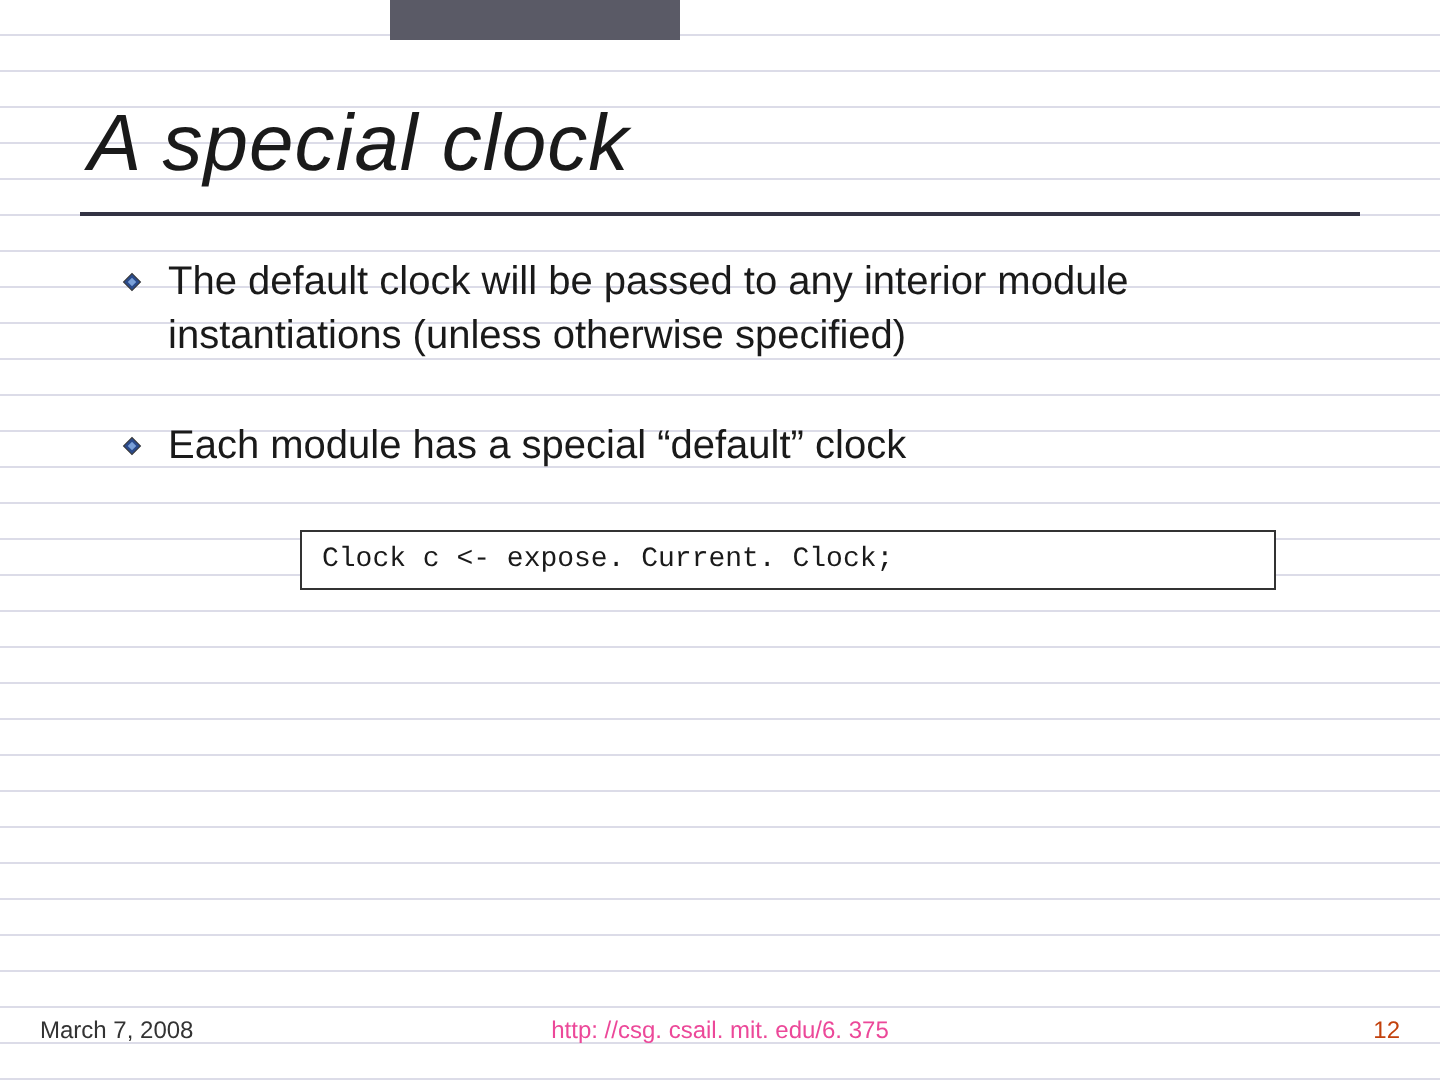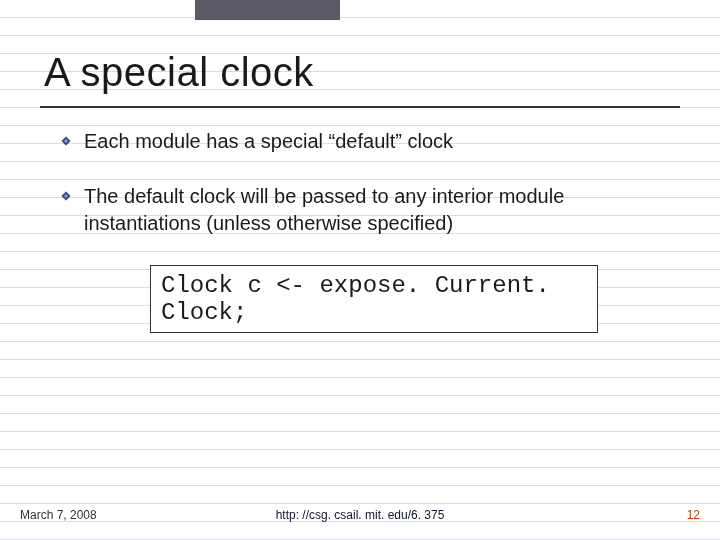--- a/index.html
+++ b/index.html
@@ -39,20 +39,21 @@
     background: #333344;
   }
   .title {
     position: absolute;
     top: 50px;
     left: 44px;
     font-size: 40px;
     font-weight: 400;
     color: #1a1a1a;
     letter-spacing: 0.5px;
+    font-style: italic;
   }
   .content {
     position: absolute;
     top: 128px;
     left: 60px;
     right: 50px;
   }
   .bullet-item {
     display: flex;
     align-items: flex-start;
@@ -65,42 +66,42 @@
     flex-shrink: 0;
     width: 12px;
     height: 12px;
     margin-top: 7px;
     margin-right: 12px;
   }
   .bullet-text { flex: 1; }
   .code-box {
     margin-top: 10px;
     margin-left: 90px;
-    width: 448px;
+    width: 488px;
     border: 1px solid #333;
     padding: 6px 10px;
     font-family: "Courier New", monospace;
-    font-size: 24px;
+    font-size: 14px;
     background: #fff;
     color: #1a1a1a;
   }
   .footer-date {
     position: absolute;
     bottom: 18px;
     left: 20px;
     font-size: 12px;
     color: #333;
   }
   .footer-url {
     position: absolute;
     bottom: 18px;
     left: 50%;
     transform: translateX(-50%);
     font-size: 12px;
-    color: #0f172a;
+    color: #ec4899;
   }
   .footer-page {
     position: absolute;
     bottom: 18px;
     right: 20px;
     font-size: 12px;
     color: #c2410c;
   }
 </style>
 </head>
@@ -112,29 +113,29 @@
 <h1 class="title">A special clock</h1>
 <div class="divider"></div>
 
 <div class="content">
 
   <div class="bullet-item">
     <svg class="bullet-icon" viewBox="0 0 12 12">
       <rect x="3" y="3" width="6" height="6" transform="rotate(45 6 6)" fill="#2a4a8a" stroke="#333" stroke-width="0.5"></rect>
       <rect x="4.5" y="4.5" width="3" height="3" transform="rotate(45 6 6)" fill="#7aa0d8"></rect>
     </svg>
-    <div class="bullet-text">Each module has a special “default” clock</div>
+    <div class="bullet-text">The default clock will be passed to any interior module instantiations (unless otherwise specified)</div>
   </div>
 
   <div class="bullet-item">
     <svg class="bullet-icon" viewBox="0 0 12 12">
       <rect x="3" y="3" width="6" height="6" transform="rotate(45 6 6)" fill="#2a4a8a" stroke="#333" stroke-width="0.5"></rect>
       <rect x="4.5" y="4.5" width="3" height="3" transform="rotate(45 6 6)" fill="#7aa0d8"></rect>
     </svg>
-    <div class="bullet-text">The default clock will be passed to any interior module instantiations (unless otherwise specified)</div>
+    <div class="bullet-text">Each module has a special “default” clock</div>
   </div>
 
 
   <div class="code-box">Clock c &lt;- expose. Current. Clock;</div>
 
 </div>
 
 <div class="footer-date">March 7, 2008</div>
 <div class="footer-url">http: //csg. csail. mit. edu/6. 375</div>
 <div class="footer-page">12</div>

